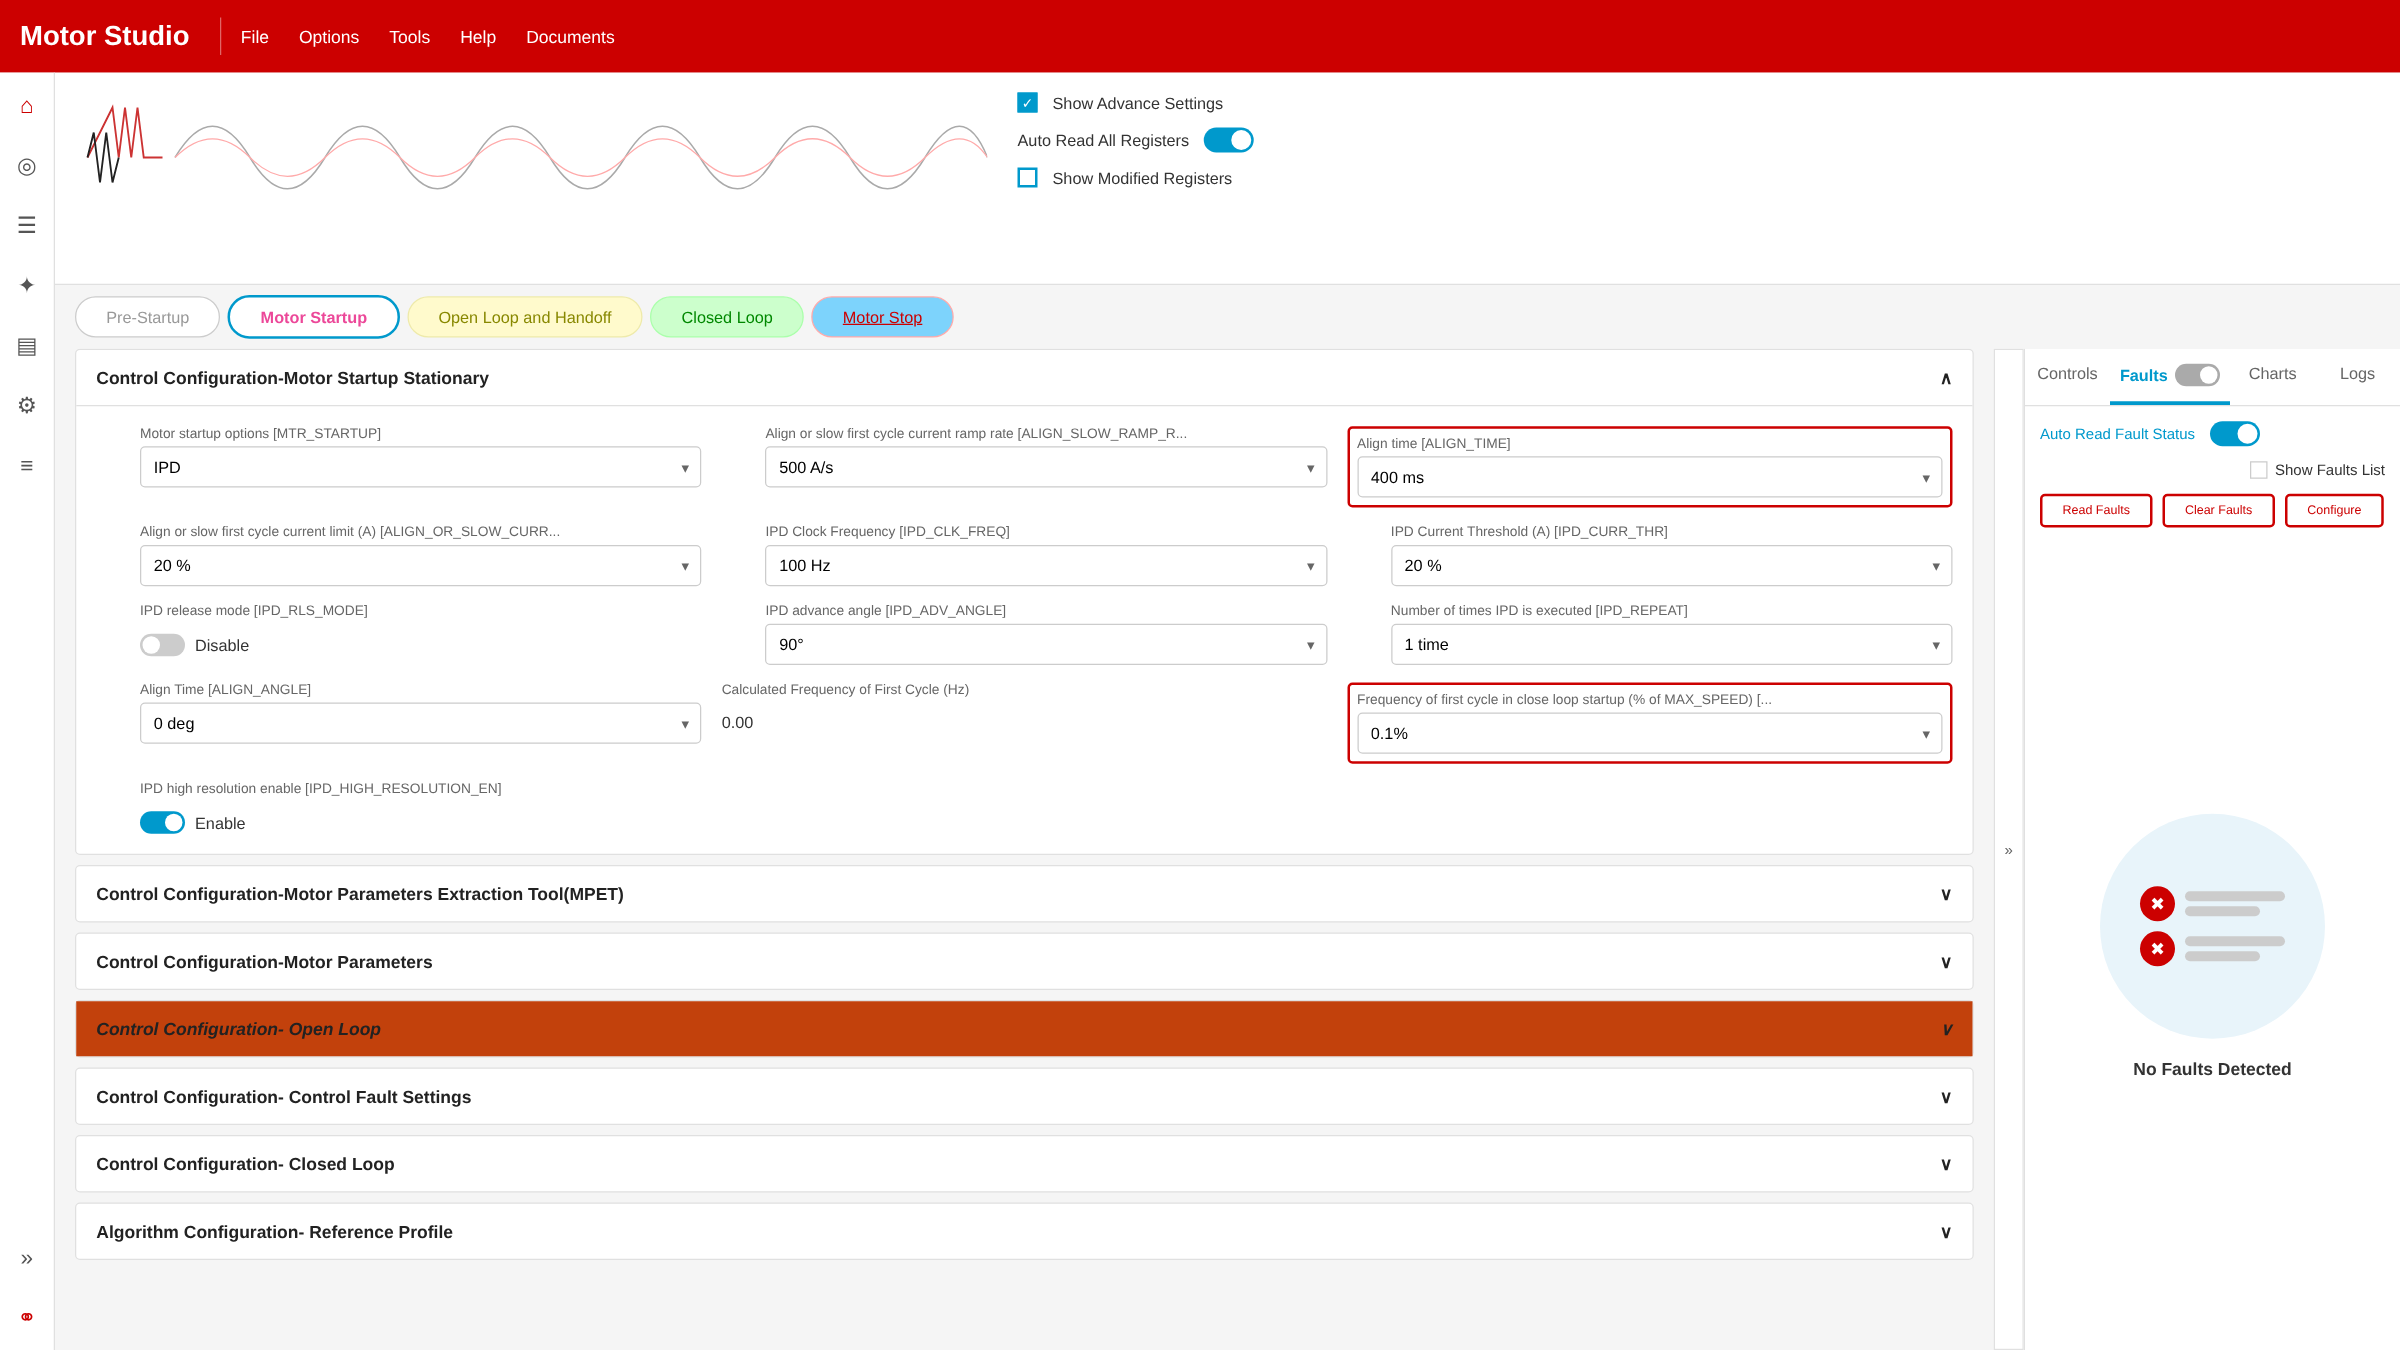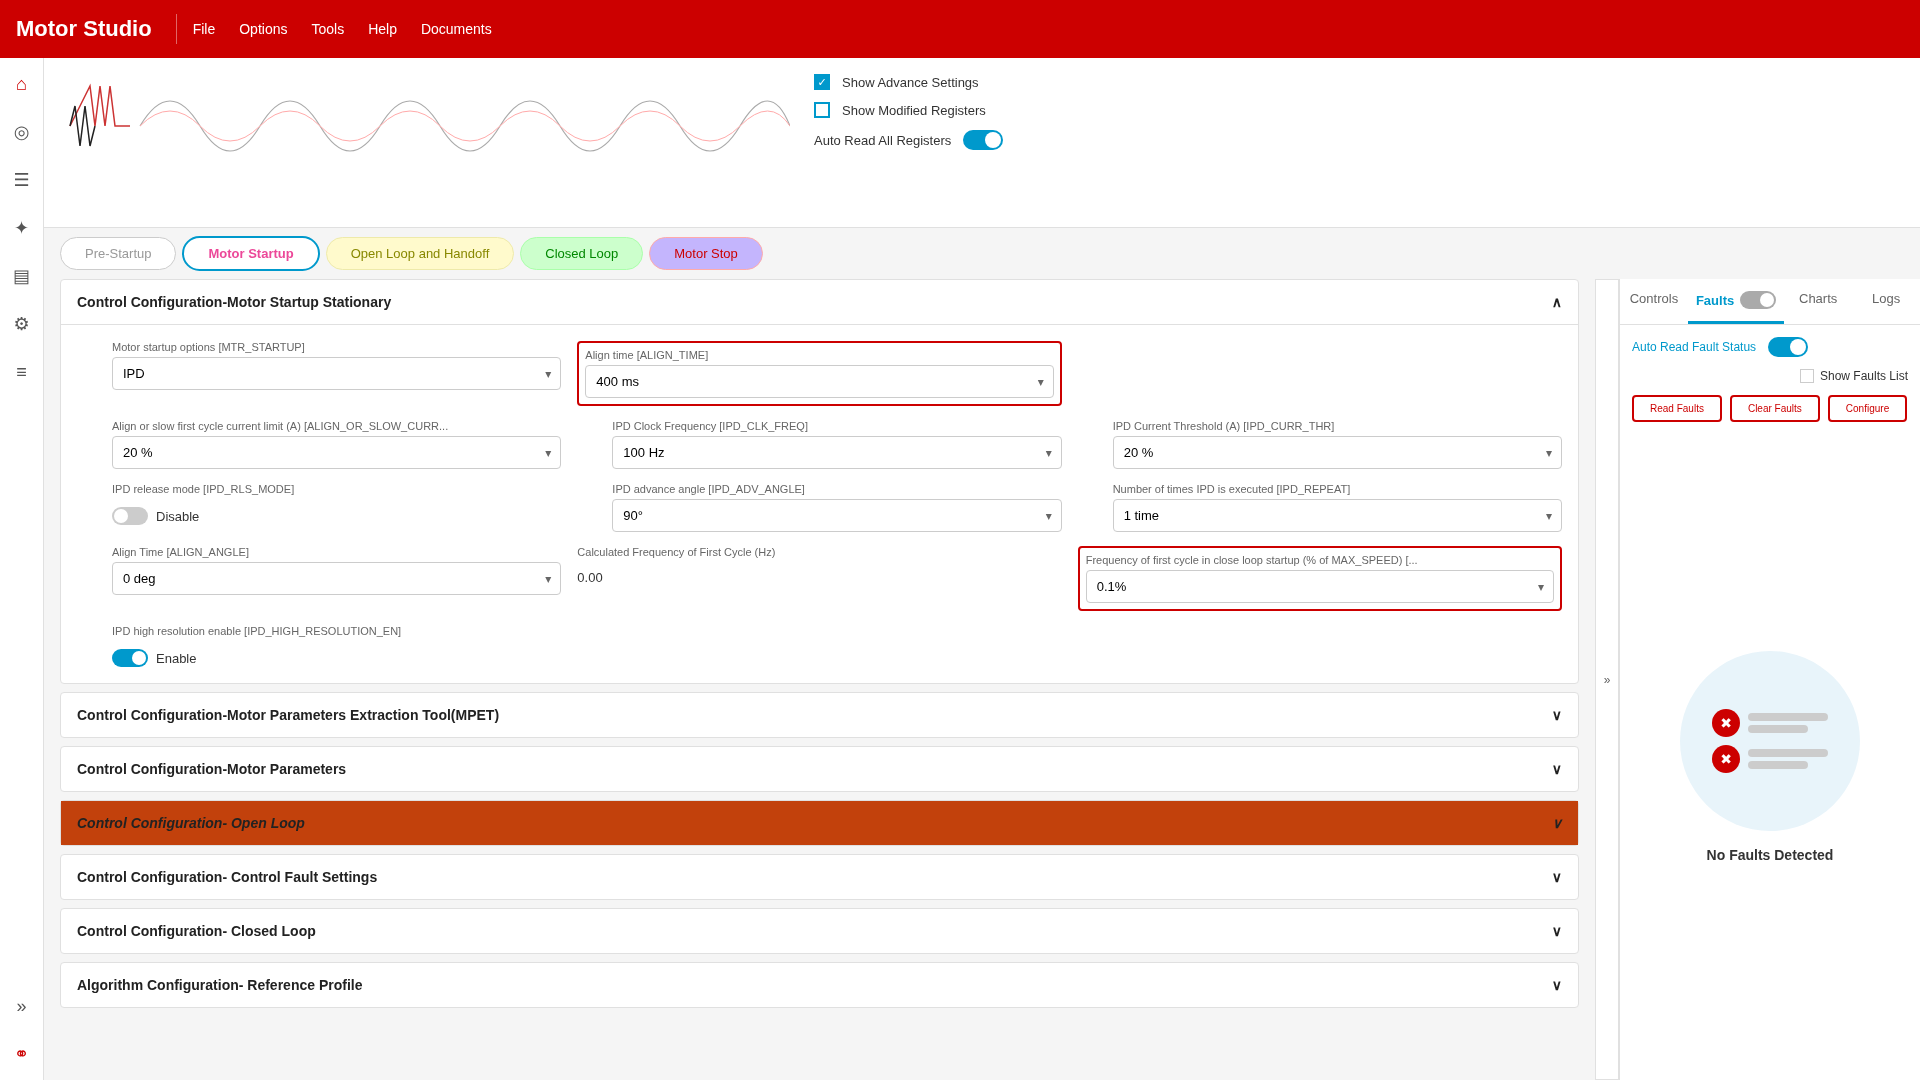--- a/index.html
+++ b/index.html
@@ -42,21 +42,21 @@
     .toggle { width: 40px; height: 20px; background: #333; border-radius: 10px; position: relative; cursor: pointer; }
     .toggle-knob { width: 16px; height: 16px; background: white; border-radius: 50%; position: absolute; top: 2px; right: 2px; transition: 0.2s; }
     .toggle.on { background: #0099cc; }
     .toggle.on .toggle-knob { right: 2px; }
 
     
     .wizard-tabs { display: flex; gap: 6px; margin: 0 16px; padding: 8px 0; align-items: center; }
     .wizard-tab { padding: 8px 24px; border-radius: 20px; font-size: 13px; cursor: pointer; border: 1px solid transparent; }
     .wizard-tab.inactive { background: white; border: 1px solid #ccc; color: #999; }
     .wizard-tab.active { background: white; border: 2px solid #0099cc; color: #ec4899; font-weight: 600; }
-    .wizard-tab.done-red { background: #c4b5fd; color: #cc0000; border: 1px solid #ffaaaa; }
+    .wizard-tab.done-red { background: #7dd3fc; color: #cc0000; border: 1px solid #ffaaaa; text-decoration: underline; }
     .wizard-tab.done-green { background: #ccffcc; color: #008800; border: 1px solid #aaffaa; }
     .wizard-tab.done-yellow { background: #fffacc; color: #888800; border: 1px solid #eeeaaa; }
 
     
     .panel-area { flex: 1; overflow-y: auto; padding: 0 16px 16px; }
 
     
     .section { background: white; border: 1px solid #e0e0e0; border-radius: 4px; margin-bottom: 8px; }
     .section-header { display: flex; justify-content: space-between; align-items: center; padding: 14px 16px; cursor: pointer; font-size: 14px; font-weight: 600; color: #222; }
     .section-header.gray { background: #c2410c; font-style: italic; }
@@ -171,29 +171,29 @@
       </div>
 
       <div class="settings-area">
         <div class="settings-row">
           <div class="checkbox-box checked">
             <span class="checkbox-check">✓</span>
           </div>
           <span class="checkbox-label">Show Advance Settings</span>
         </div>
         <div class="settings-row">
-          <div class="checkbox-box"></div>
-          <span class="checkbox-label">Show Modified Registers</span>
-        </div>
-        <div class="settings-row">
           <span class="toggle-label">Auto Read All Registers</span>
           <div class="toggle on">
             <div class="toggle-knob"></div>
           </div>
         </div>
+        <div class="settings-row">
+          <div class="checkbox-box"></div>
+          <span class="checkbox-label">Show Modified Registers</span>
+        </div>
       </div>
     </div>
 
     <div class="wizard-tabs">
       <div class="wizard-tab inactive">
         <span>Pre-Startup</span>
       </div>
       <div class="wizard-tab active">
         <span>Motor Startup</span>
       </div>
@@ -224,20 +224,30 @@
                 <label class="field-label">Motor startup options [MTR_STARTUP]</label>
                 <div class="field-select-wrapper">
                   <select class="field-select">
                     <option>IPD</option>
                     <option>Align</option>
                     <option>Slow First Cycle</option>
                   </select>
                 </div>
               </div>
 
+              <div class="field-group">
+                <label class="field-label">Align or slow first cycle current ramp rate [ALIGN_SLOW_RAMP_R...</label>
+                <div class="field-select-wrapper">
+                  <select class="field-select">
+                    <option>500 A/s</option>
+                    <option>250 A/s</option>
+                    <option>1000 A/s</option>
+                  </select>
+                </div>
+              </div>
 
               <div class="field-group" style="border:2px solid #cc0000;border-radius:4px;padding:6px;">
                 <label class="field-label">Align time [ALIGN_TIME]</label>
                 <div class="field-select-wrapper">
                   <select class="field-select">
                     <option>400 ms</option>
                     <option>200 ms</option>
                     <option>800 ms</option>
                   </select>
                 </div>

